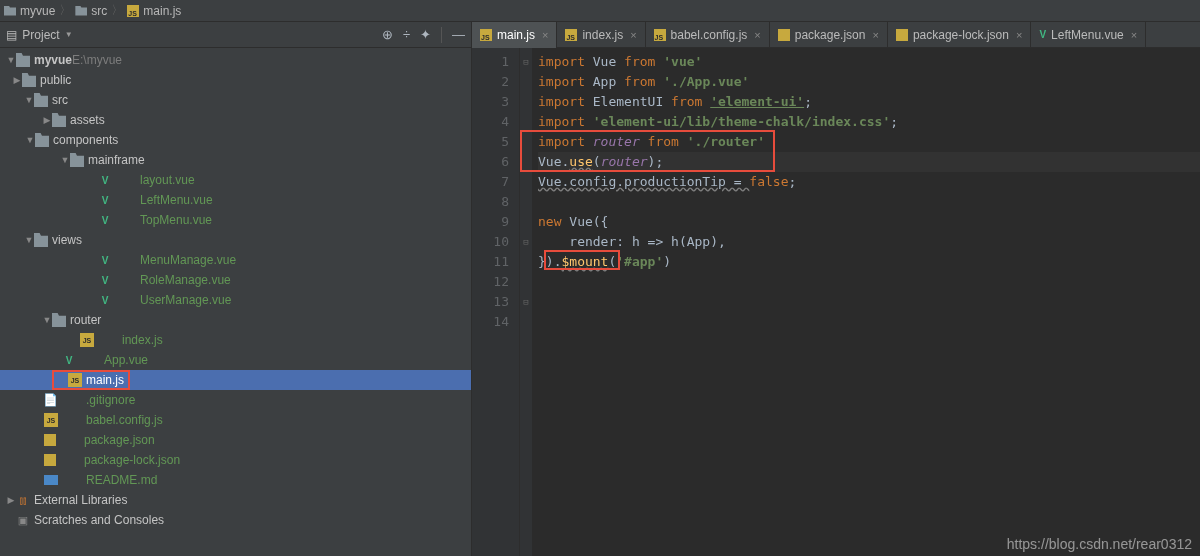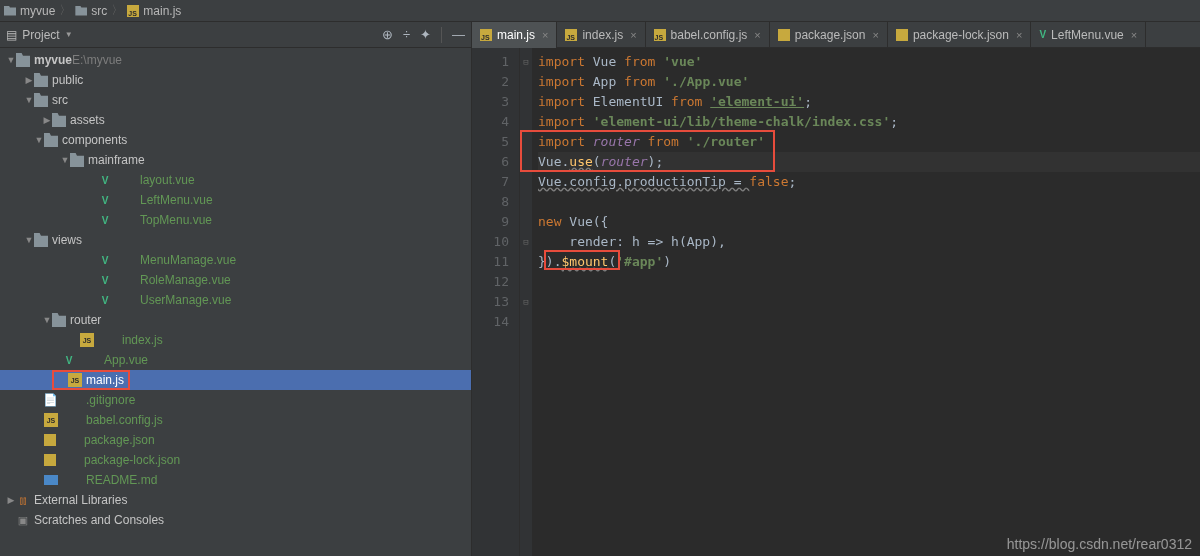--- a/index.html
+++ b/index.html
@@ -171,36 +171,36 @@
       </div>
     </div>
 
     <div class="tree">
       <div class="tree-row" style="padding-left:6px">
           <span class="arrow open"></span>
           <span class="tree-ic folder-ic"></span>
           <b class="tree-label">myvue</b>
           <span class="tree-label path">E:\myvue</span>
         </div>
-      <div class="tree-row" style="padding-left:24px">
+      <div class="tree-row" style="padding-left:12px">
           <span class="arrow closed"></span>
           <span class="tree-ic folder-ic"></span>
           <span class="tree-label">public</span>
         </div>
       <div class="tree-row" style="padding-left:24px">
           <span class="arrow open"></span>
           <span class="tree-ic folder-ic"></span>
           <span class="tree-label">src</span>
         </div>
       <div class="tree-row" style="padding-left:42px">
           <span class="arrow closed"></span>
           <span class="tree-ic folder-ic"></span>
           <span class="tree-label">assets</span>
         </div>
-      <div class="tree-row" style="padding-left:34px">
+      <div class="tree-row" style="padding-left:25px">
           <span class="arrow open"></span>
           <span class="tree-ic folder-ic"></span>
           <span class="tree-label">components</span>
         </div>
       <div class="tree-row" style="padding-left:60px">
           <span class="arrow open"></span>
           <span class="tree-ic folder-ic"></span>
           <span class="tree-label">mainframe</span>
         </div>
       <div class="tree-row" style="padding-left:88px">

